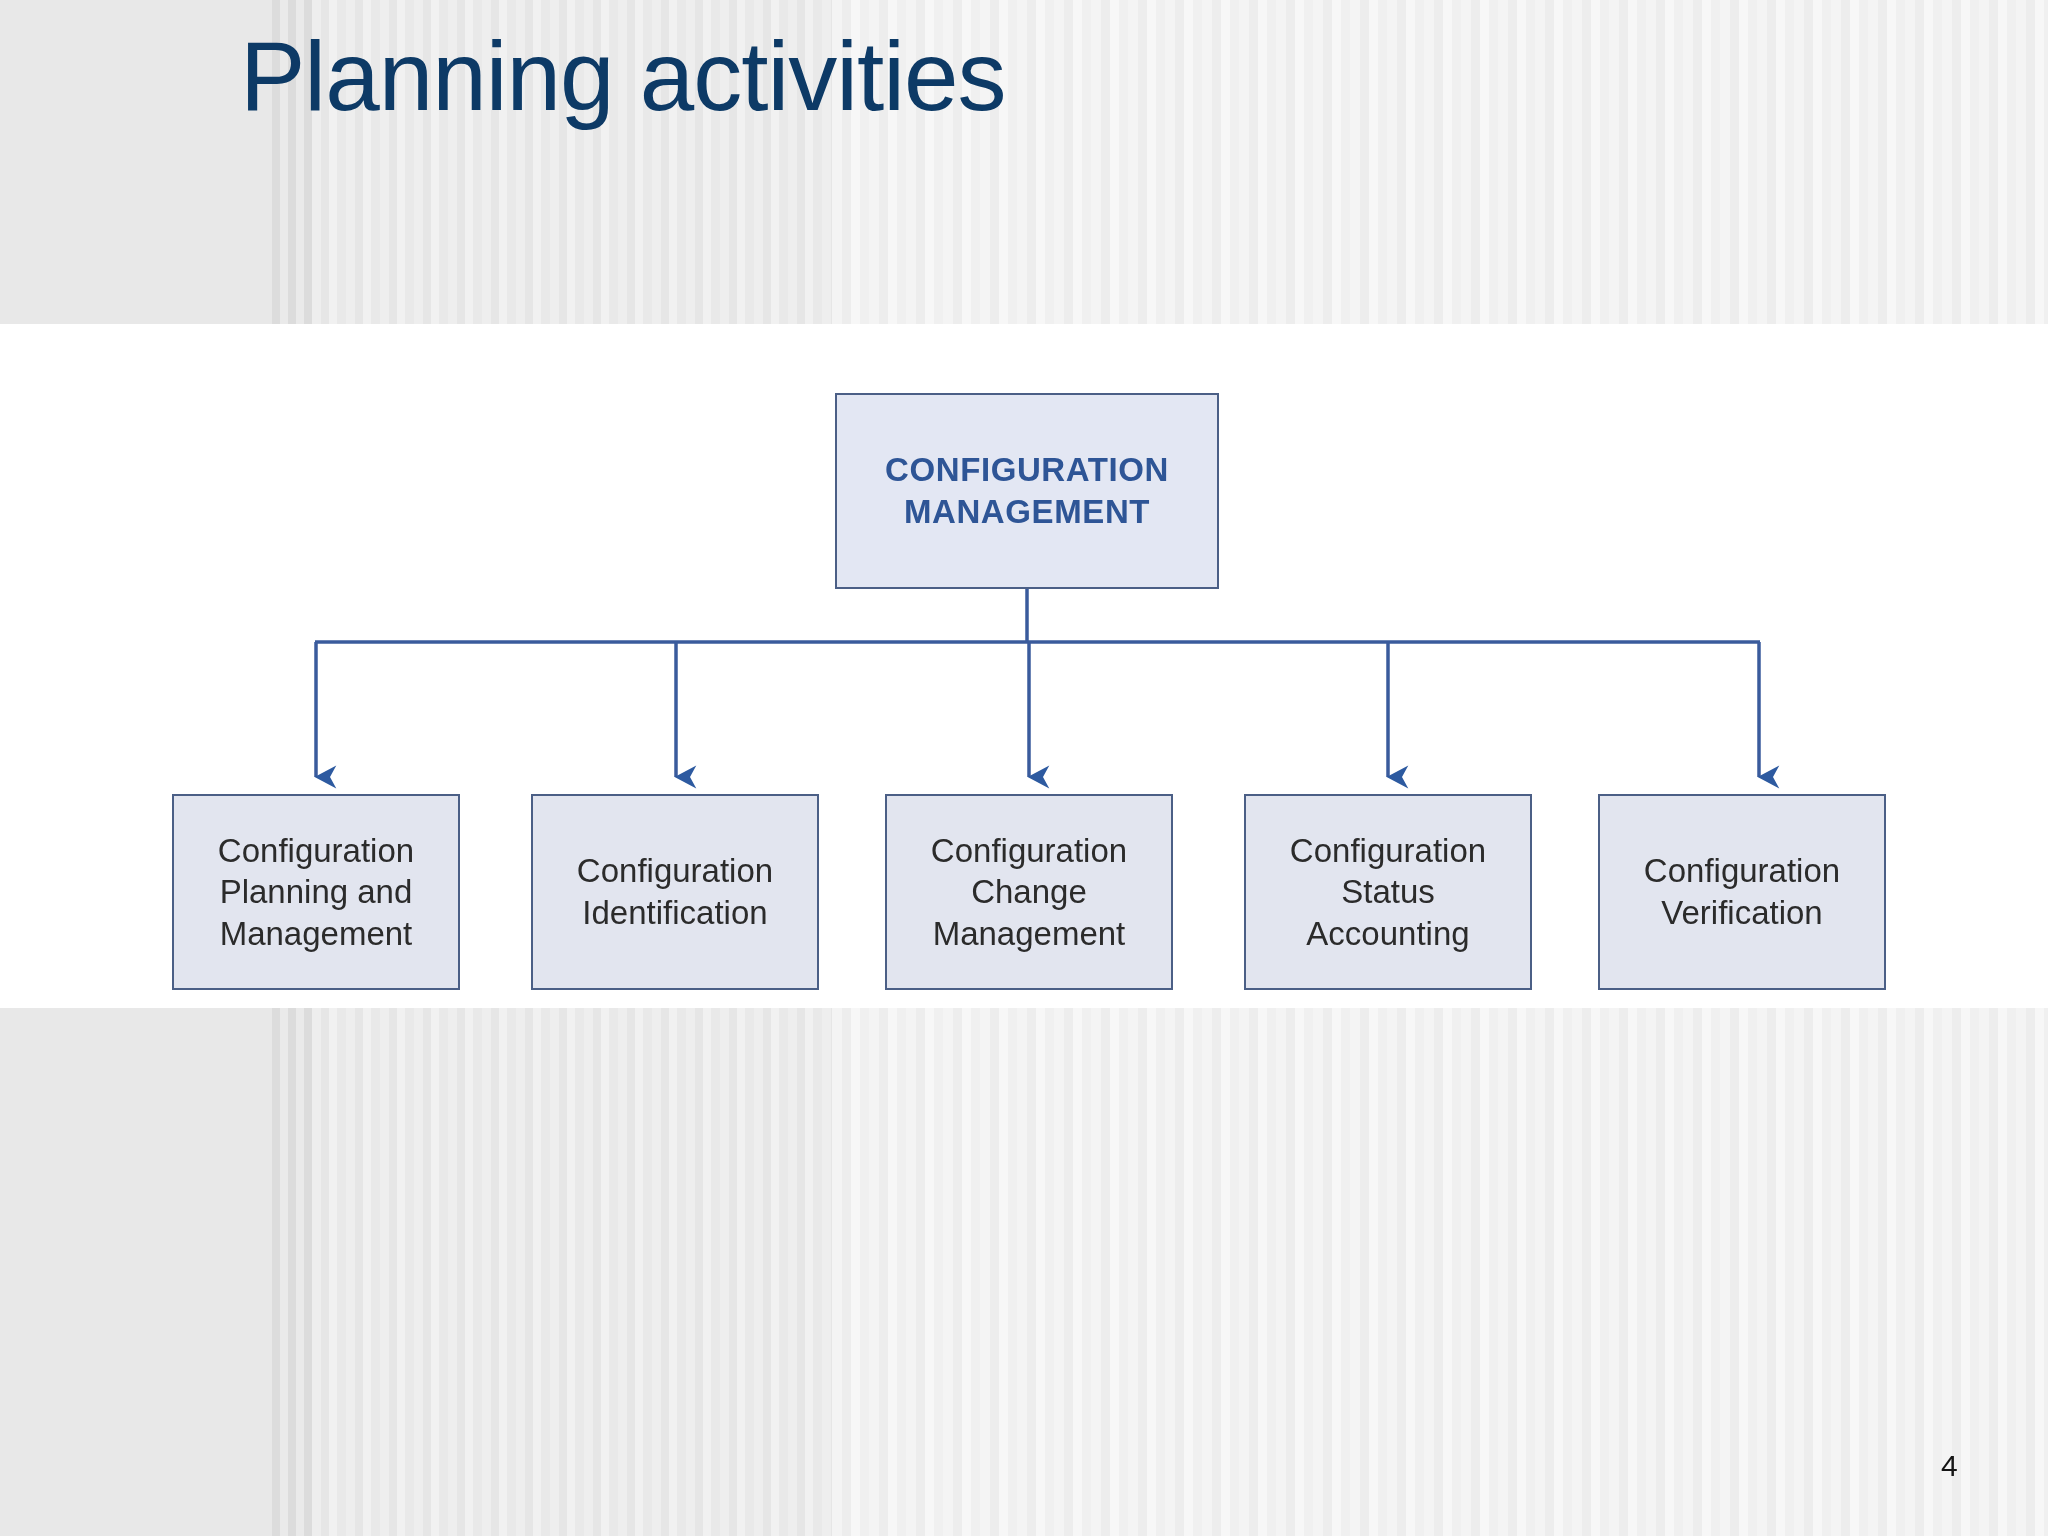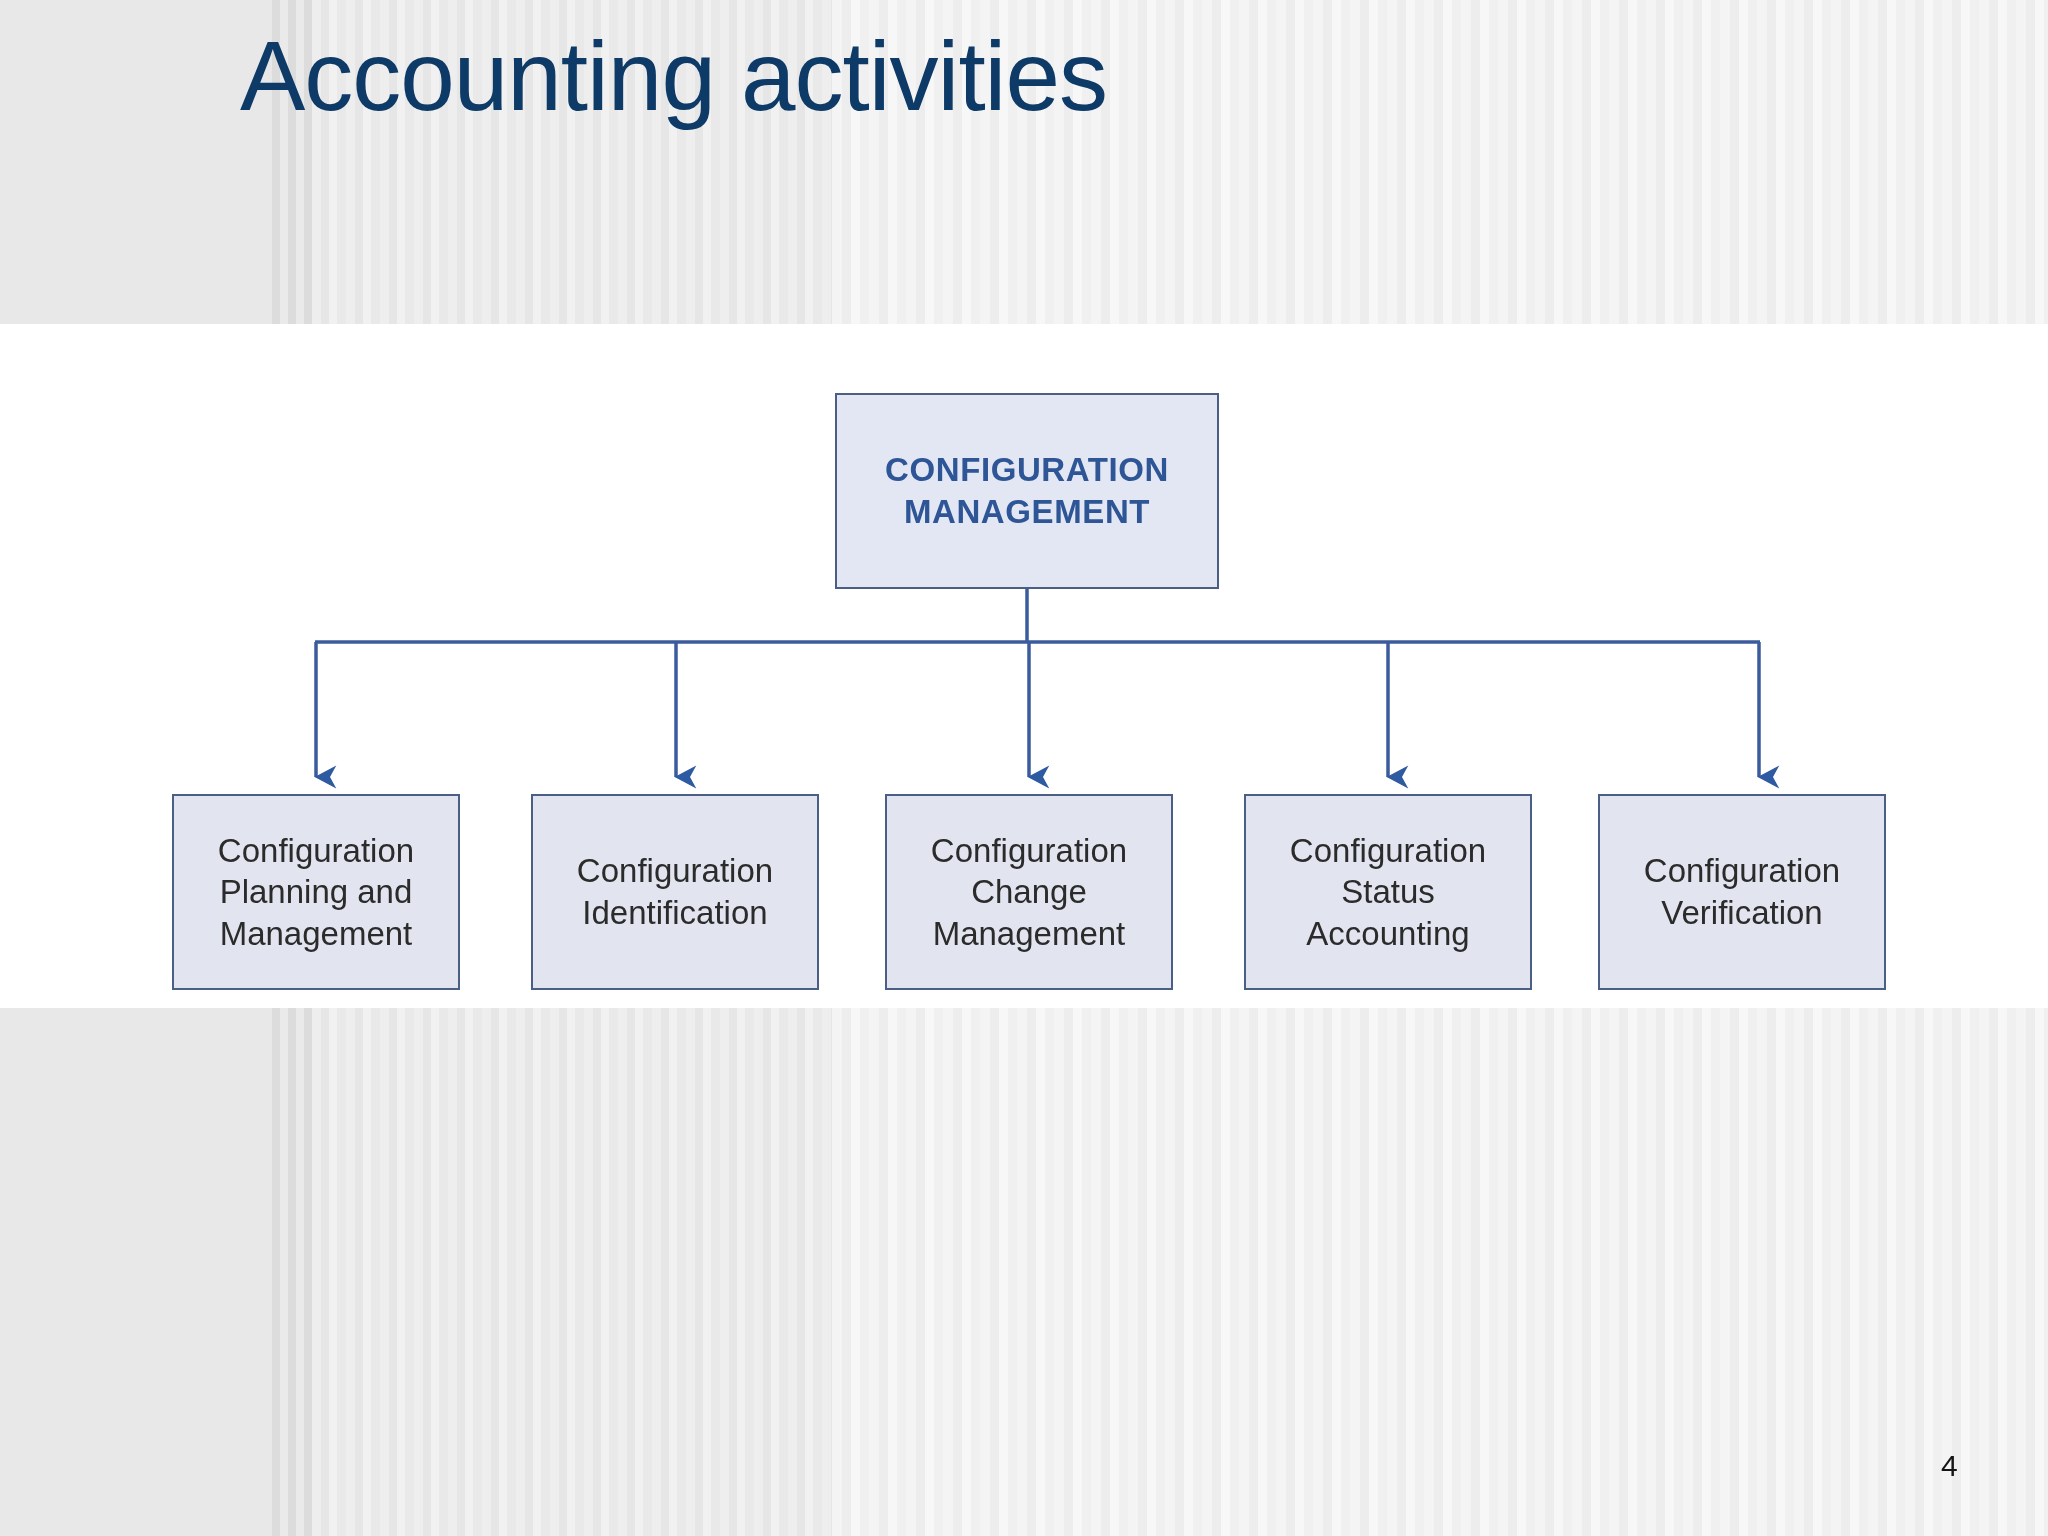--- a/index.html
+++ b/index.html
@@ -144,21 +144,21 @@
 
 <div id="slide">
 
   <div id="bg-solid"></div>
   <div id="bg-stripes-near"></div>
   <div id="bg-stripes-mid"></div>
   <div id="bg-stripes-far"></div>
 
   <div id="content-band"></div>
 
-  <div id="title">Accounting activities</div>
+  <div id="title">Planning activities</div>
 
   <div id="diagram">
 
     <svg viewBox="0 0 2048 684" xmlns="http://www.w3.org/2000/svg">
       <defs>
         <marker id="arrowhead" markerWidth="7" markerHeight="7" refX="3.5" refY="6.2" orient="auto" markerUnits="strokeWidth">
           <path d="M 0.2 0.4 L 3.5 6.6 L 6.8 0.4 L 3.5 2.2 Z" fill="#2d5aa0"></path>
         </marker>
       </defs>
 

